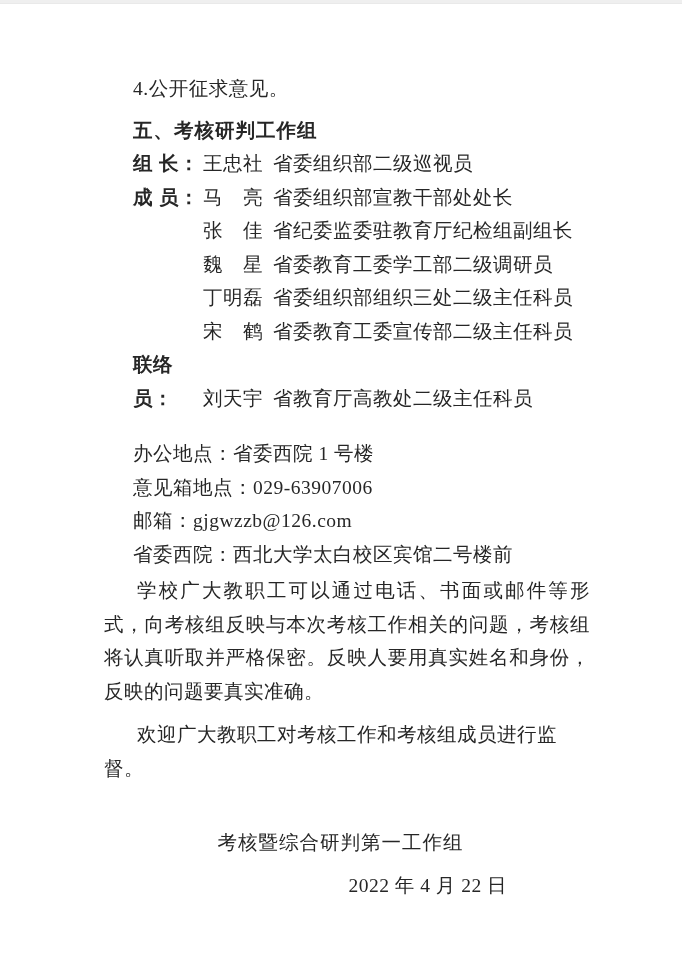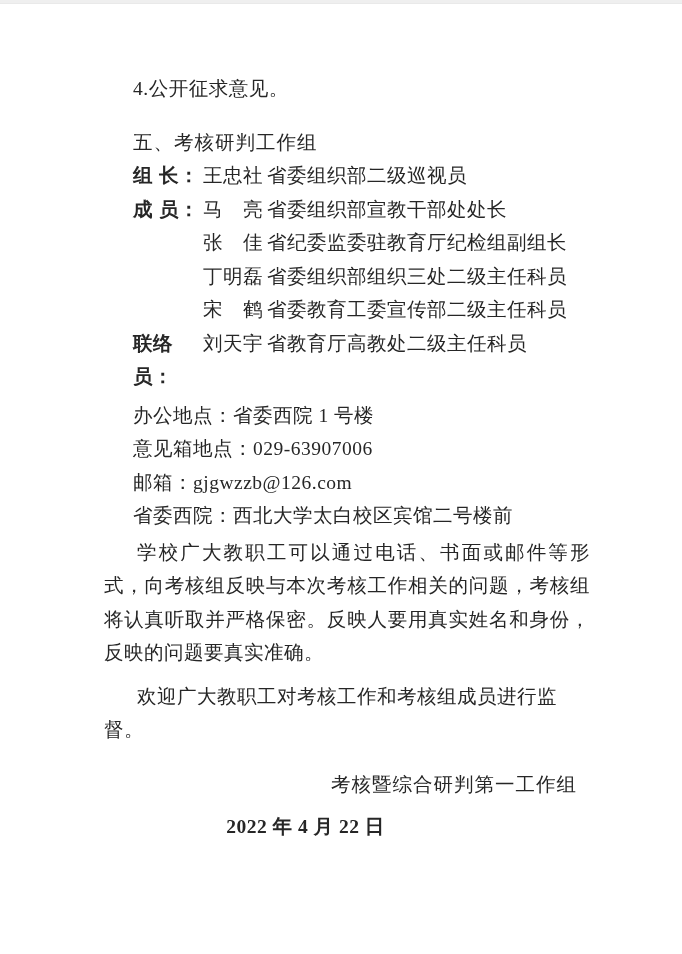--- a/index.html
+++ b/index.html
@@ -27,68 +27,67 @@
     padding: 72px 92px 0 104px;
     color: #262626;
     font-family: "Liberation Serif", "DejaVu Serif", serif;
     font-size: 19.5px;
     line-height: 33.5px;
     letter-spacing: 0.5px;
   }
   .line { margin: 0; }
   .indent { margin-left: 29px; }
   .heading {
-    margin-top: 20px;
+    margin-top: 8px;
     font-family: "Liberation Sans", "DejaVu Sans", sans-serif;
-    font-weight: 400;
+    font-weight: 700;
     letter-spacing: 1px;
   }
   .roster-row {
     display: flex;
     margin-left: 29px;
-    align-items: flex-start;
+    align-items: flex-end;
   }
   .roster-label {
     flex: none;
     width: 70px;
     font-family: "Liberation Sans", "DejaVu Sans", sans-serif;
     font-weight: 700;
   }
   .roster-name {
     flex: none;
     width: 58px;
     white-space: nowrap;
   }
   .roster-title {
-    margin-left: 6px;
+    margin-left: 12px;
     white-space: nowrap;
     font-family: Liberation Serif, serif;
   }
-  .contacts { margin-top: 5px; }
+  .contacts { margin-top: 22px; }
   .contact-line { margin-left: 29px; }
   .para-main {
     margin-top: 3px;
     text-align: justify;
     text-indent: 33px;
   }
   .para-welcome {
     margin-top: 10px;
     text-indent: 33px;
   }
   .signature-line {
-    margin-top: 21px;
-    text-align: right;
+    margin-top: 41px;
+    text-align: center;
     padding-right: 13px;
     letter-spacing: 1px;
   }
   .date-line {
     margin-top: 9px;
-    text-align: center;
+    text-align: right;
     padding-right: 83px;
-    font-weight: bold;
   }
 </style>
 </head>
 <body>
 
 <div class="top-strip"></div>
 
 <div class="doc">
 
   <p class="line indent">4.公开征求意见。</p>
@@ -103,20 +102,25 @@
     </div>
     <div class="roster-row">
       <span class="roster-label">成 员：</span>
       <span class="roster-name">马　亮</span>
       <span class="roster-title">省委组织部宣教干部处处长</span>
     </div>
     <div class="roster-row">
       <span class="roster-label"></span>
       <span class="roster-name">张　佳</span>
       <span class="roster-title">省纪委监委驻教育厅纪检组副组长</span>
+    </div>
+    <div class="roster-row">
+      <span class="roster-label"></span>
+      <span class="roster-name">魏　星</span>
+      <span class="roster-title">省委教育工委学工部二级调研员</span>
     </div>
     <div class="roster-row">
       <span class="roster-label"></span>
       <span class="roster-name">丁明磊</span>
       <span class="roster-title">省委组织部组织三处二级主任科员</span>
     </div>
     <div class="roster-row">
       <span class="roster-label"></span>
       <span class="roster-name">宋　鹤</span>
       <span class="roster-title">省委教育工委宣传部二级主任科员</span>

